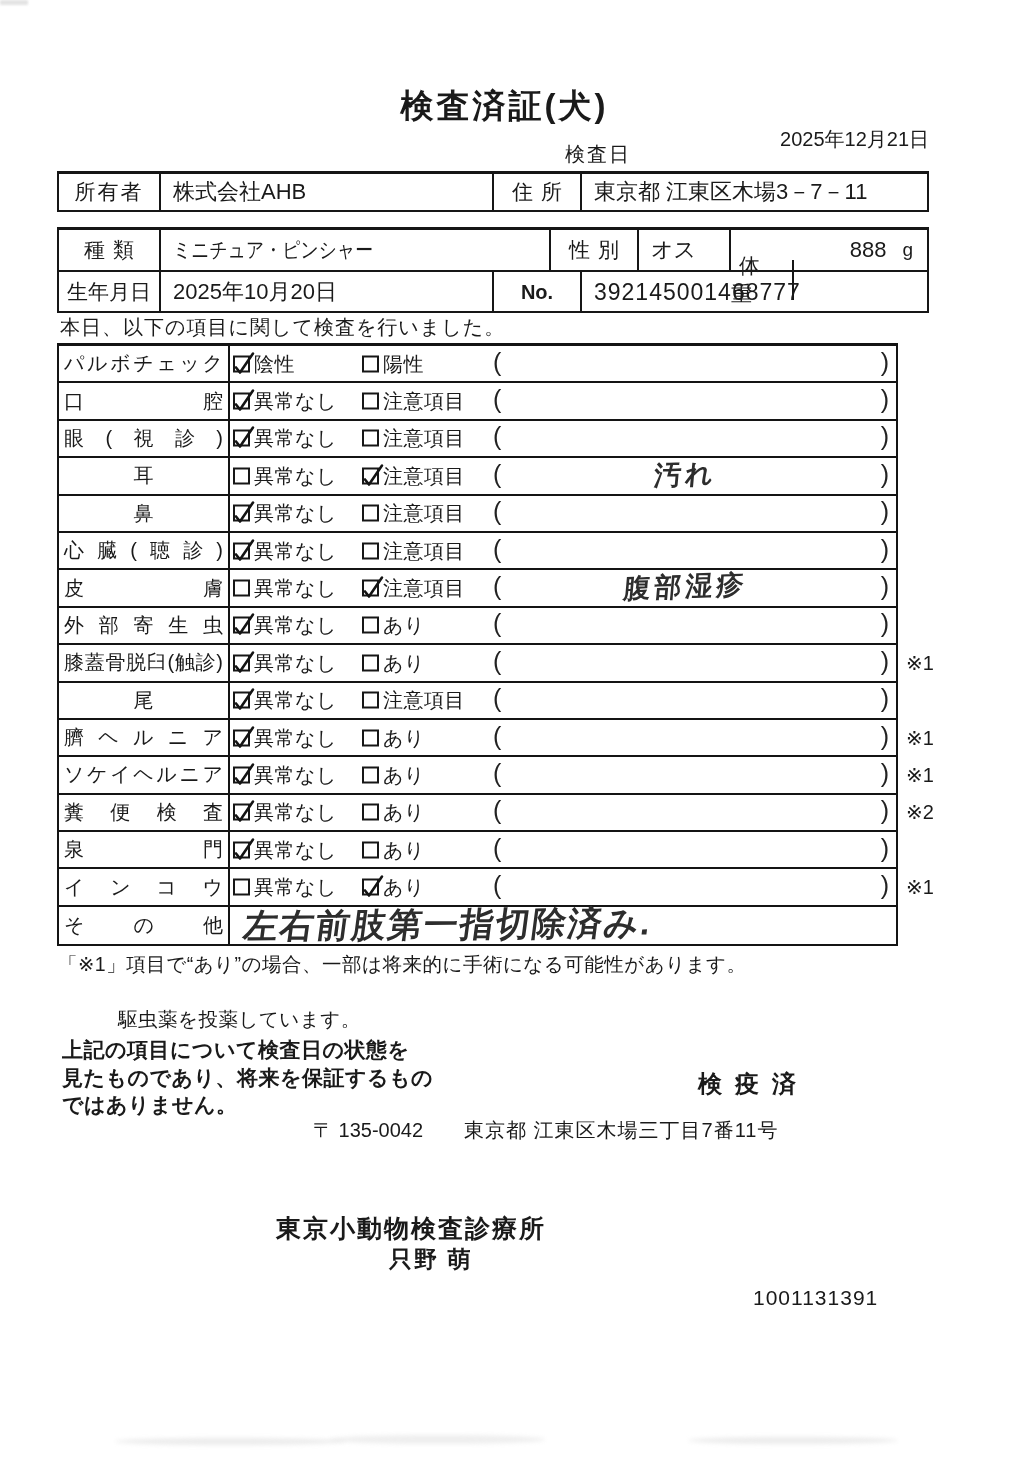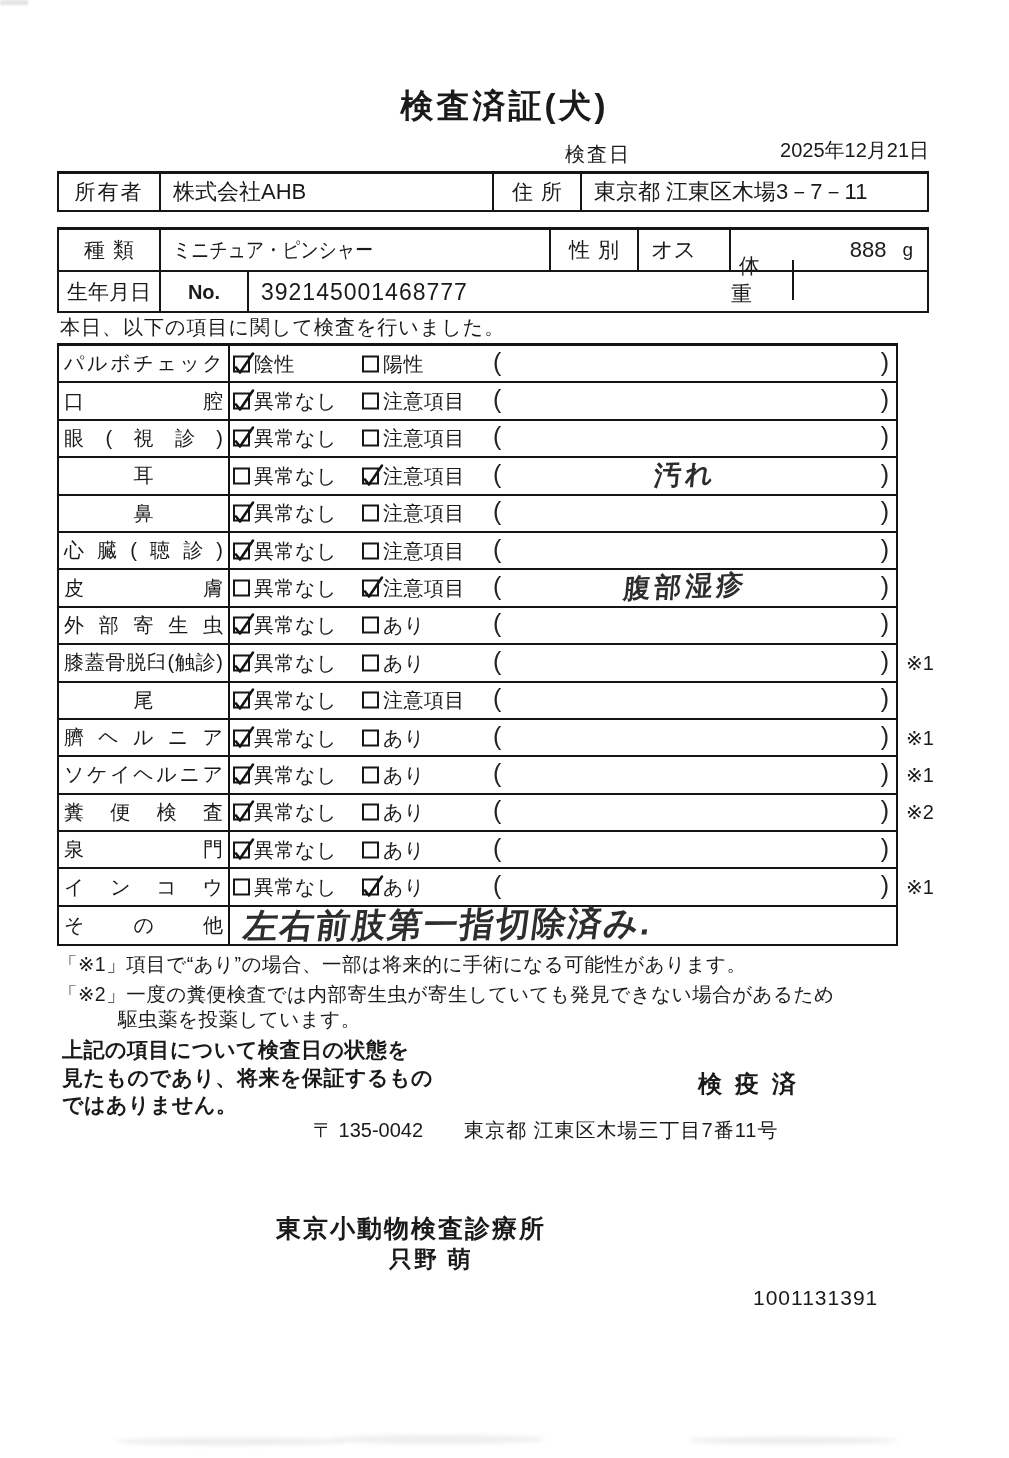--- a/index.html
+++ b/index.html
@@ -9,21 +9,21 @@
     background:#ffffff; overflow:hidden;
     font-family:"Liberation Sans","DejaVu Sans",sans-serif;
     color:#1a1a1a;
   }
   .abs { position:absolute; }
 
   .doc-title { top:84px; left:0; width:100%; text-align:center;
     font-size:33px; font-weight:600; letter-spacing:3px; }
 
   .insp-date-label { top:141px; left:565px; font-size:20px; font-weight:500; letter-spacing:2px; }
-  .insp-date-value { top:137px; right:80px; font-size:20px; font-weight:500; }
+  .insp-date-value { top:126px; right:80px; font-size:20px; font-weight:500; }
 
   
   .htable { border:2.5px solid #161616; border-top-width:3.5px; background:#fff; }
   .hrow { display:flex; height:100%; }
   .hrow2 { display:flex; }
   .hcell { display:flex; align-items:center; border-right:2px solid #161616; height:100%; }
   .hcell:last-child { border-right:none; }
   .hlabel { justify-content:center; font-size:21px; font-weight:500; }
   .hvalue { padding-left:12px; font-size:22px; font-weight:500; }
   .ls2 { letter-spacing:2px; }
@@ -113,20 +113,21 @@
       <div class="hcell hlabel ls8" style="width:88px;">性別</div>
       <div class="hcell hvalue" style="width:92px;">オス</div>
       <div class="hcell hlabel ls8" style="width:63px;margin-top:30px;">体重</div>
       <div class="hcell weight-cell" style="flex:1;">
         <span>888</span>
           <span style="font-size:19px;">g</span>
       </div>
     </div>
     <div class="hrow2" style="height:40px;text-align:center;">
       <div class="hcell hlabel" style="width:102px;">生年月日</div>
+      <div class="hcell hvalue" style="width:333px;">2025年10月20日</div>
       <div class="hcell hlabel" style="width:88px; font-size:20px;font-weight:bold;">No.</div>
       <div class="hcell hvalue no-value" style="flex:1;">392145001468777</div>
     </div>
   </div>
 
   <div class="abs intro">本日、以下の項目に関して検査を行いました。</div>
 
   <div class="abs checklist">
       <div class="check-row">
       <div class="row-label spread">
@@ -522,21 +523,20 @@
       <div class="row-main">
 
         <span class="hand-note other-note">左右前肢第一指切除済み.</span>
 
         <span class="row-mark"></span>
       </div>
     </div>
     </div>
 
   <div class="abs footnote fn1">「※1」項目で“あり”の場合、一部は将来的に手術になる可能性があります。</div>
-  <div class="abs footnote fn2a">「※2」一度の糞便検査では内部寄生虫が寄生していても発見できない場合があるため</div>
   <div class="abs footnote fn2b">駆虫薬を投薬しています。</div>
 
   <div class="abs disclaimer">
     <div>上記の項目について検査日の状態を</div>
     <div>見たものであり、将来を保証するもの</div>
     <div>ではありません。</div>
   </div>
 
   <div class="abs stamp">検疫済</div>
 

